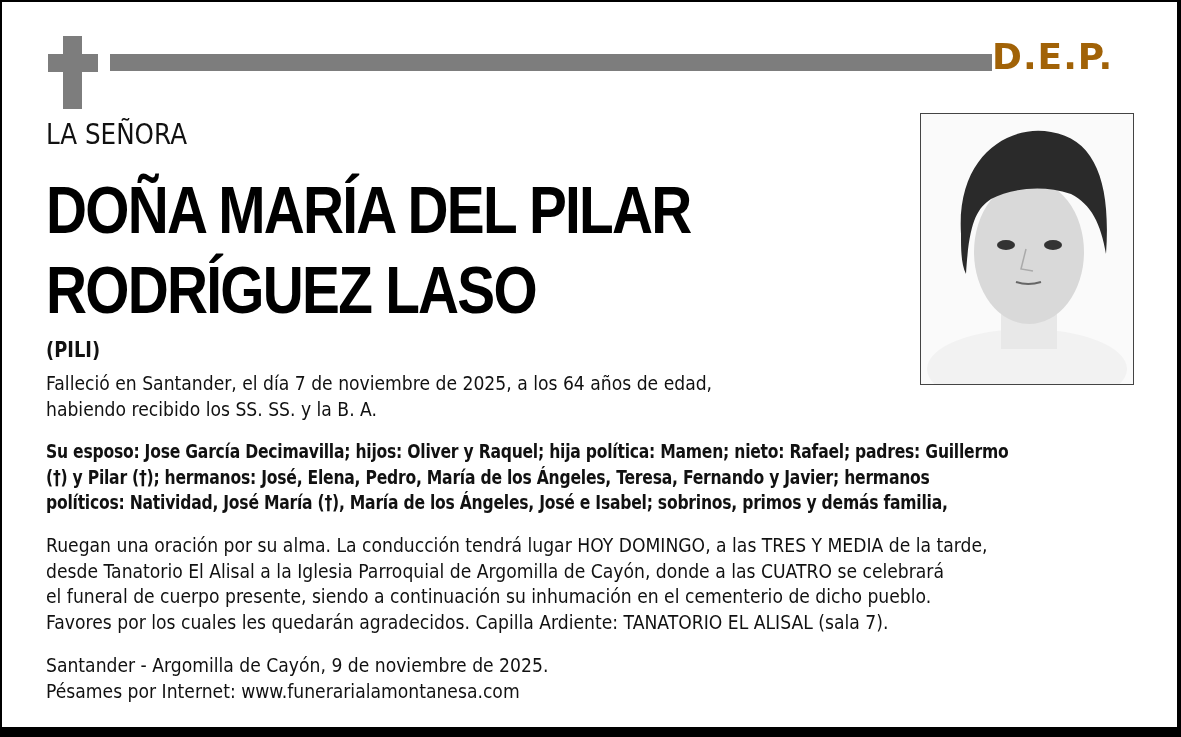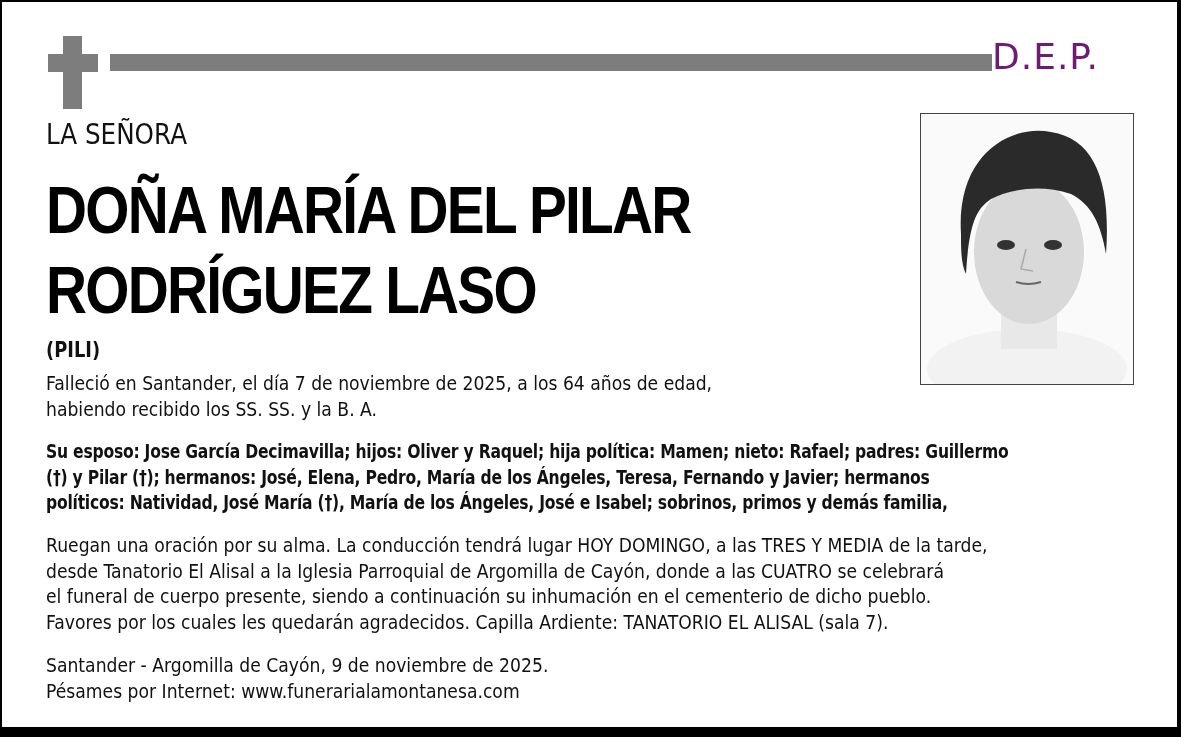--- a/index.html
+++ b/index.html
@@ -7,22 +7,22 @@
   .card {
     position: absolute; left: 2px; top: 2px; width: 1175px; height: 725px;
     background: #fff; color: #111;
     font-family: "DejaVu Sans", sans-serif;
   }
   .cross-v { position: absolute; left: 61px; top: 34px; width: 19px; height: 73px; background: #7d7d7d; }
   .cross-h { position: absolute; left: 46px; top: 52px; width: 50px; height: 18px; background: #7d7d7d; }
   .rule { position: absolute; left: 108px; top: 52px; width: 882px; height: 17px; background: #7d7d7d; }
   .dep {
     position: absolute; left: 990px; top: 35px;
-    font-family: "DejaVu Sans", sans-serif; font-weight: normal; font-size: 36px;
-    color: #701a75; letter-spacing: 1px; line-height: 40px;
+    font-family: "DejaVu Sans", sans-serif; font-weight: bold; font-size: 36px;
+    color: #a16207; letter-spacing: 1px; line-height: 40px;
   }
   .pretitle {
     position: absolute; left: 44px; top: 116px;
     font-size: 28px; line-height: 34px; color: #111; transform: scaleX(0.88); transform-origin: left;
   }
   .name {
     position: absolute; left: 44px; top: 168px;
     font-family: "Liberation Sans", sans-serif; font-weight: bold; font-size: 66px;
     line-height: 80px; color: #000; letter-spacing: -2px; transform: scaleX(0.86); transform-origin: left;
     white-space: nowrap;

